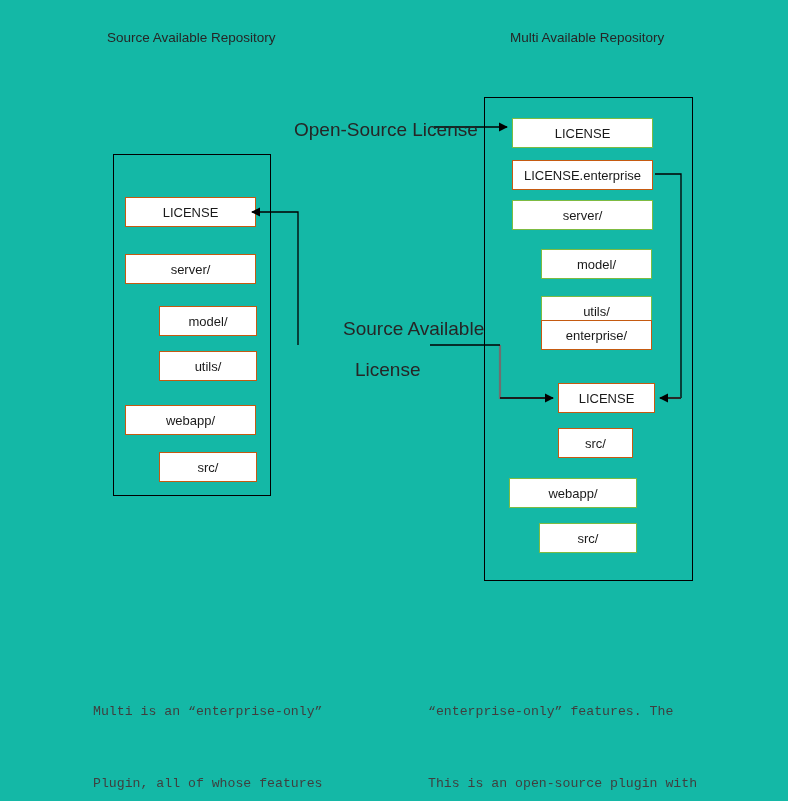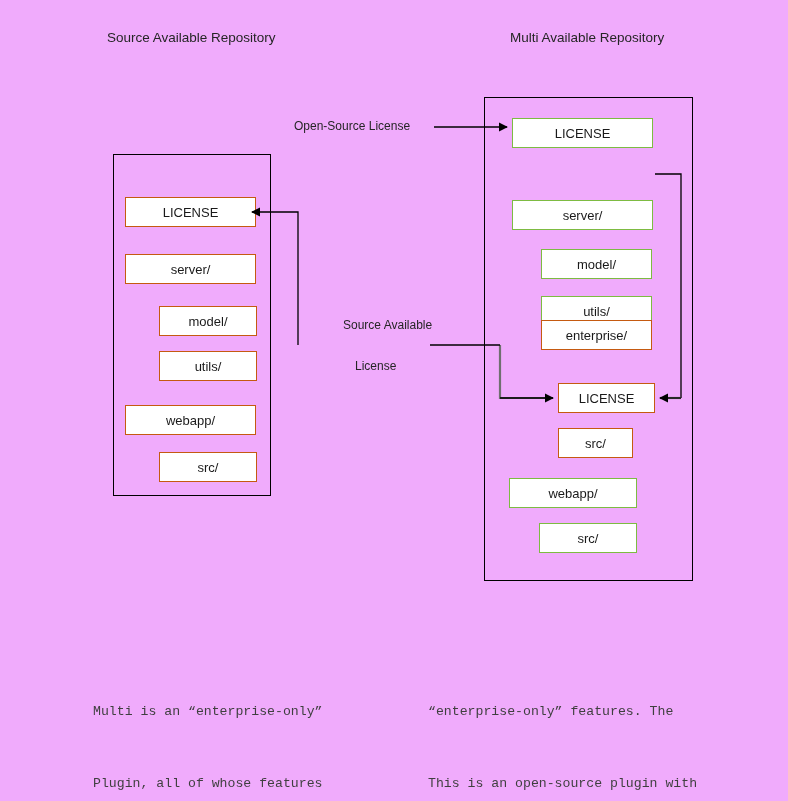--- a/index.html
+++ b/index.html
@@ -8,21 +8,21 @@
     background: #ffffff;
   }
   body {
     font-family: "Liberation Sans", sans-serif;
     color: #1a1a1a;
   }
   #canvas {
     position: relative;
     width: 788px;
     height: 801px;
-    background: #f0abfc;
+    background: #14b8a6;
     overflow: hidden;
   }
   .panel-title {
     position: absolute;
     font-size: 13.5px;
     color: #262626;
     white-space: nowrap;
   }
   .repo-panel {
     position: absolute;
@@ -41,21 +41,21 @@
     align-items: center;
     justify-content: center;
     text-align: center;
     line-height: 1;
   }
   .file-box.green {
     border-color: #7DBB42;
   }
   .edge-label {
     position: absolute;
-    font-size: 12px;
+    font-size: 19px;
     color: #262626;
     white-space: nowrap;
   }
   .caption {
     position: absolute;
     font-family: "Liberation Mono", monospace;
     font-size: 13.2px;
     color: #3f3f3f;
     white-space: pre;
   }
@@ -85,20 +85,21 @@
   <div class="repo-panel" style="left:484px; top:97px; width:209px; height:484px;"></div>
 
   <div class="file-box" style="left:125px; top:197px; width:131px; height:30px;">LICENSE</div>
   <div class="file-box" style="left:125px; top:254px; width:131px; height:30px;">server/</div>
   <div class="file-box" style="left:159px; top:306px; width:98px; height:30px;">model/</div>
   <div class="file-box" style="left:159px; top:351px; width:98px; height:30px;">utils/</div>
   <div class="file-box" style="left:125px; top:405px; width:131px; height:30px;">webapp/</div>
   <div class="file-box" style="left:159px; top:452px; width:98px; height:30px;">src/</div>
 
   <div class="file-box green" style="left:512px; top:118px; width:141px; height:30px;">LICENSE</div>
+  <div class="file-box" style="left:512px; top:160px; width:141px; height:30px;">LICENSE.enterprise</div>
   <div class="file-box green" style="left:512px; top:200px; width:141px; height:30px;">server/</div>
   <div class="file-box green" style="left:541px; top:249px; width:111px; height:30px;">model/</div>
   <div class="file-box green" style="left:541px; top:296px; width:111px; height:30px;">utils/</div>
   <div class="file-box" style="left:541px; top:320px; width:111px; height:30px;">enterprise/</div>
   <div class="file-box" style="left:558px; top:383px; width:97px; height:30px;">LICENSE</div>
   <div class="file-box" style="left:558px; top:428px; width:75px; height:30px;">src/</div>
   <div class="file-box green" style="left:509px; top:478px; width:128px; height:30px;">webapp/</div>
   <div class="file-box green" style="left:539px; top:523px; width:98px; height:30px;">src/</div>
 
   <svg class="wires" viewBox="0 0 788 801">

